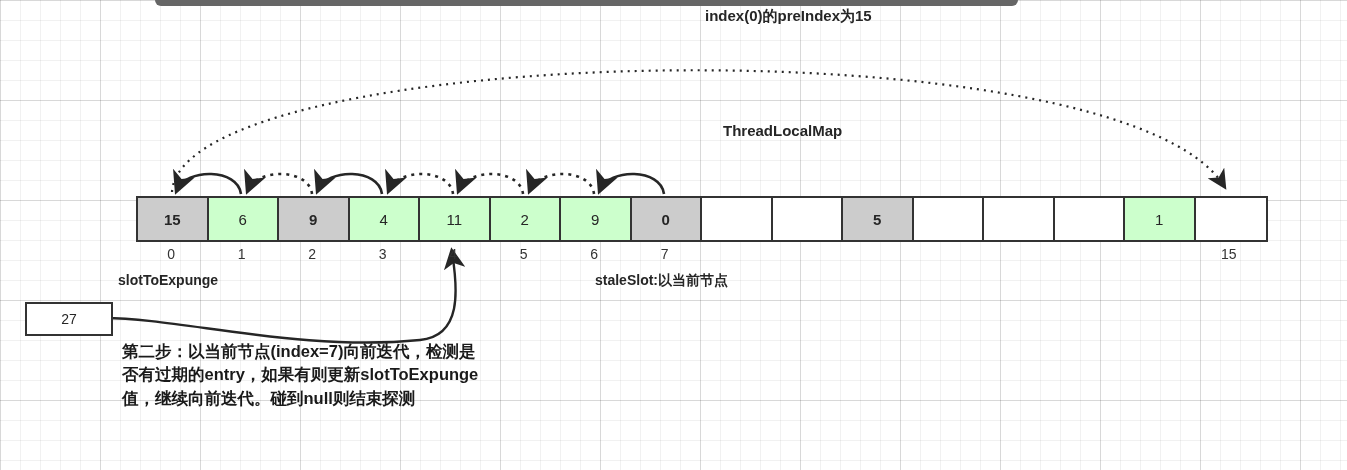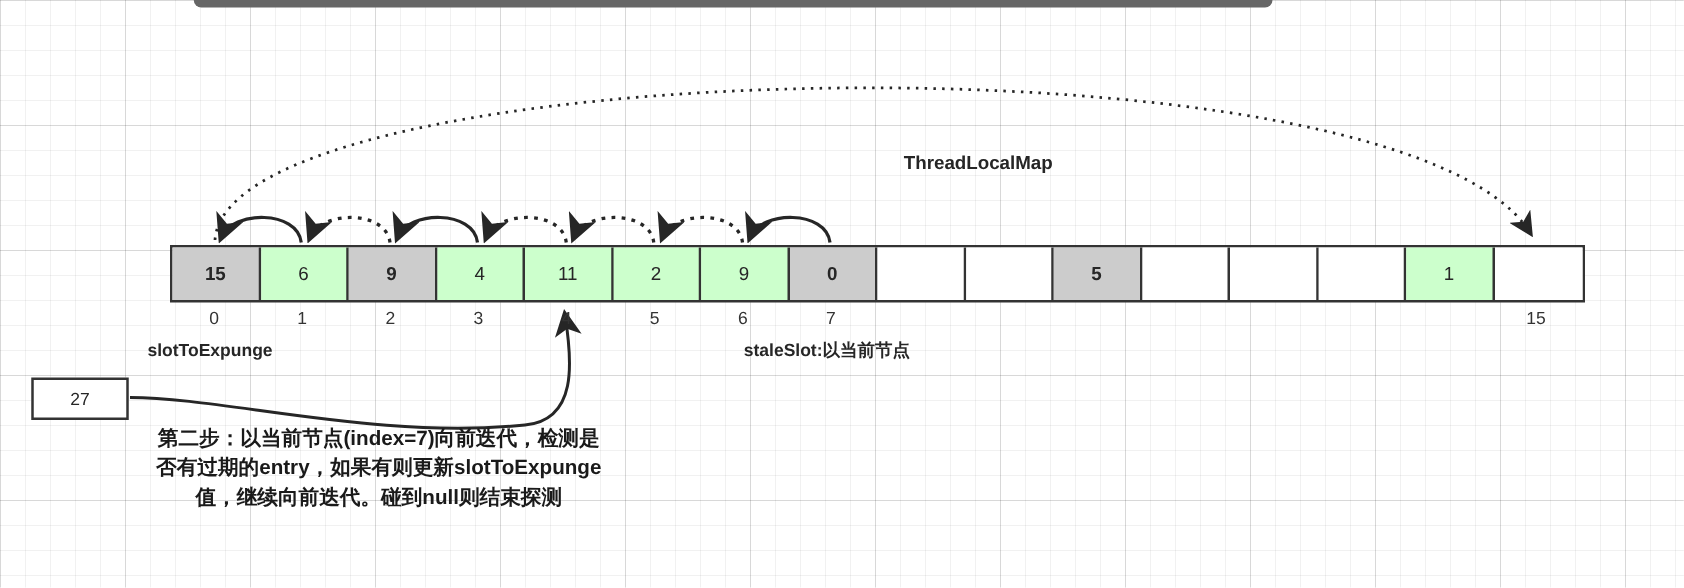--- a/index.html
+++ b/index.html
@@ -41,42 +41,43 @@
   .cell:last-child{border-right:none;}
   .cell.gray{background:#cccccc;font-weight:bold;}
   .cell.green{background:#ccffcc;}
   .cell.empty{background:#ffffff;}
 
   .idxrow{position:absolute;left:136px;top:246px;width:1128px;height:20px;}
   .idx{position:absolute;top:0;width:70.5px;text-align:center;
        font-size:14px;color:#333333;}
 
   .box27{
-    position:absolute;left:25px;top:302px;width:78px;height:34px;
+    position:absolute;left:25px;top:302px;width:88px;height:34px;
     border:2px solid #333333;background:#ffffff;
     display:flex;align-items:center;justify-content:center;
     font-size:14px;color:#262626;box-sizing:border-box;
   }
 
   #caption{
     position:absolute;left:122px;top:340px;width:362px;
-    text-align:center;font-size:16.5px;font-weight:bold;color:#1a1a1a;
+    font-size:16.5px;font-weight:bold;color:#1a1a1a;
     line-height:1.42;
   }
 
   svg.overlay{position:absolute;left:0;top:0;width:1347px;height:470px;
               pointer-events:none;}
 </style>
 </head>
 <body>
 
 <div id="stage">
 
   <div class="topbar"></div>
 
+  <div class="lbl" id="top-note">index(0)的preIndex为15</div>
 
   <div class="lbl" id="tlm-label">ThreadLocalMap</div>
 
   <svg class="overlay" viewBox="0 0 1347 470">
     <defs>
       <marker id="ah" markerWidth="9" markerHeight="9" refX="7" refY="4.5" orient="auto" markerUnits="strokeWidth">
         <path d="M0,0 L9,4.5 L0,9 L2.4,4.5 z" fill="#262626"></path>
       </marker>
     </defs>
     <g fill="none" stroke="#262626" stroke-width="2.6" marker-end="url(#ah)">

